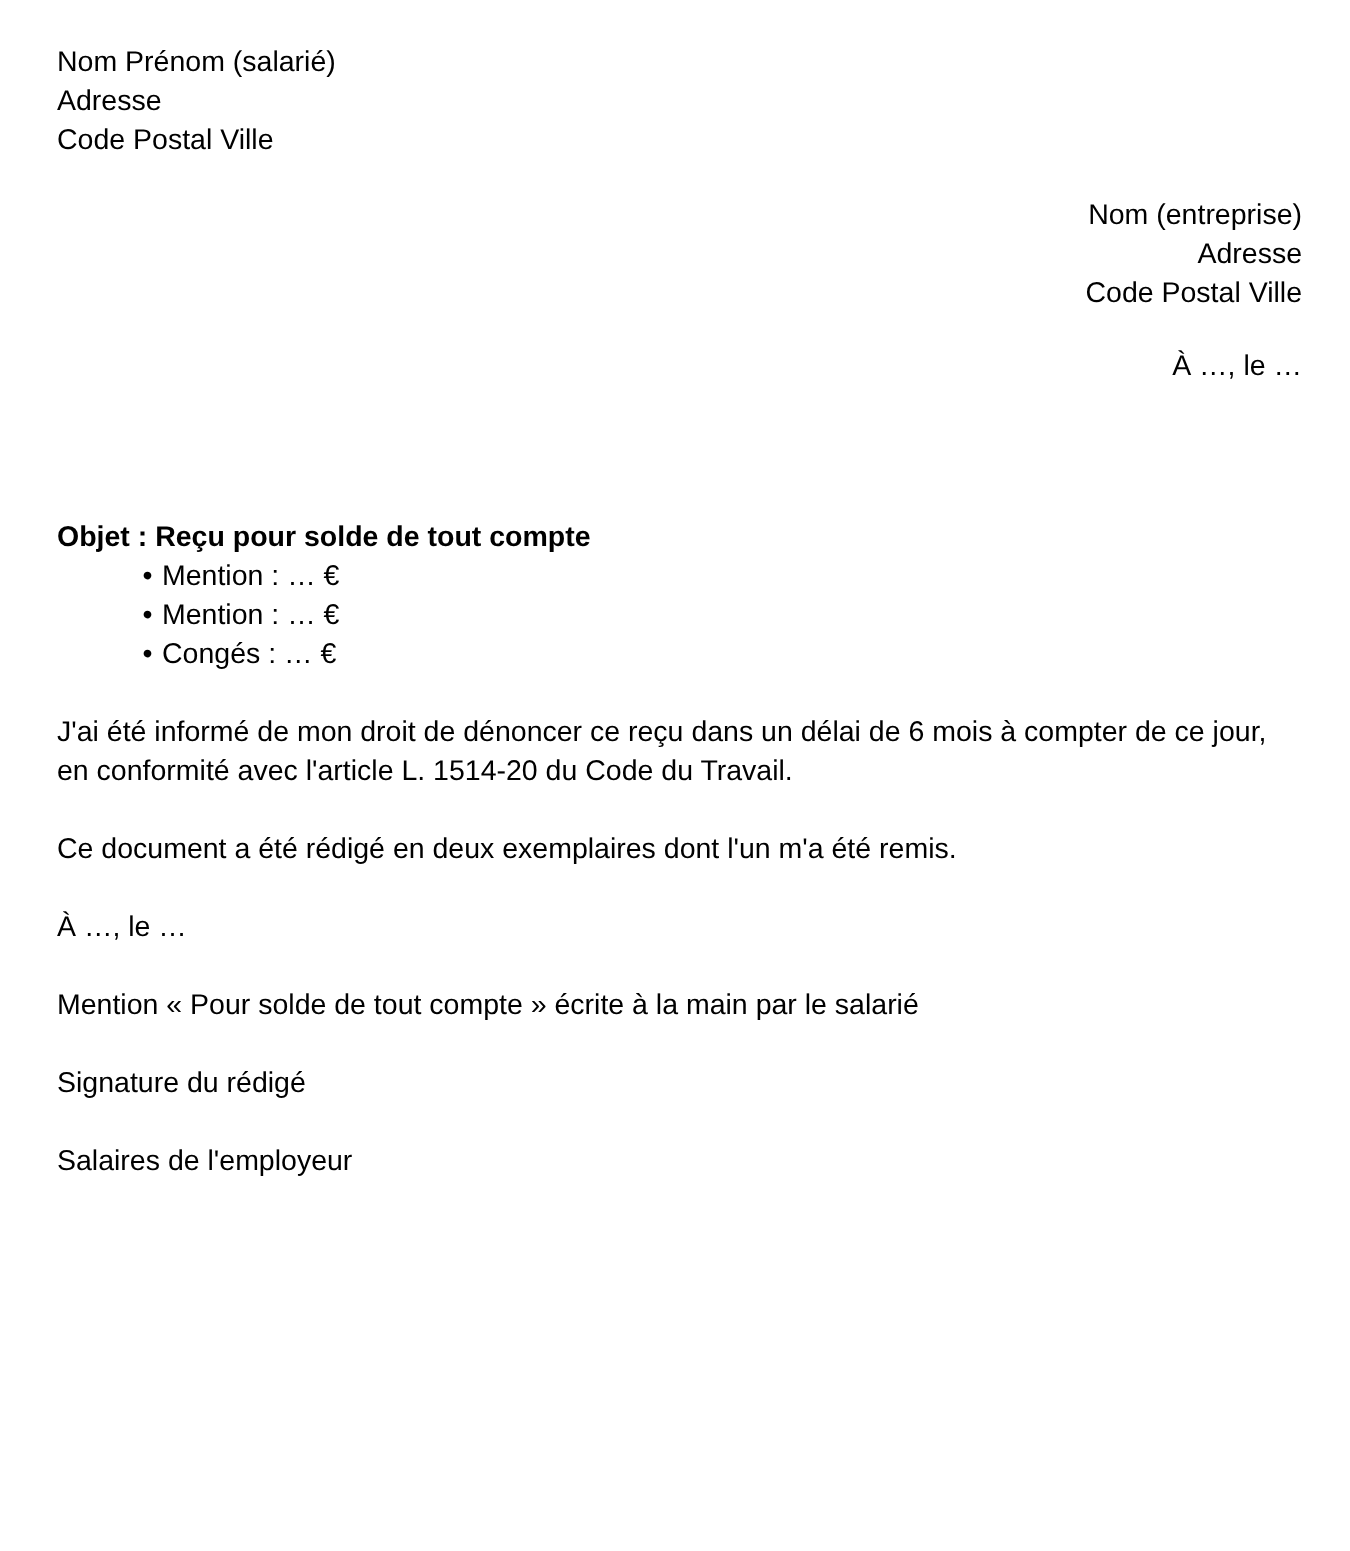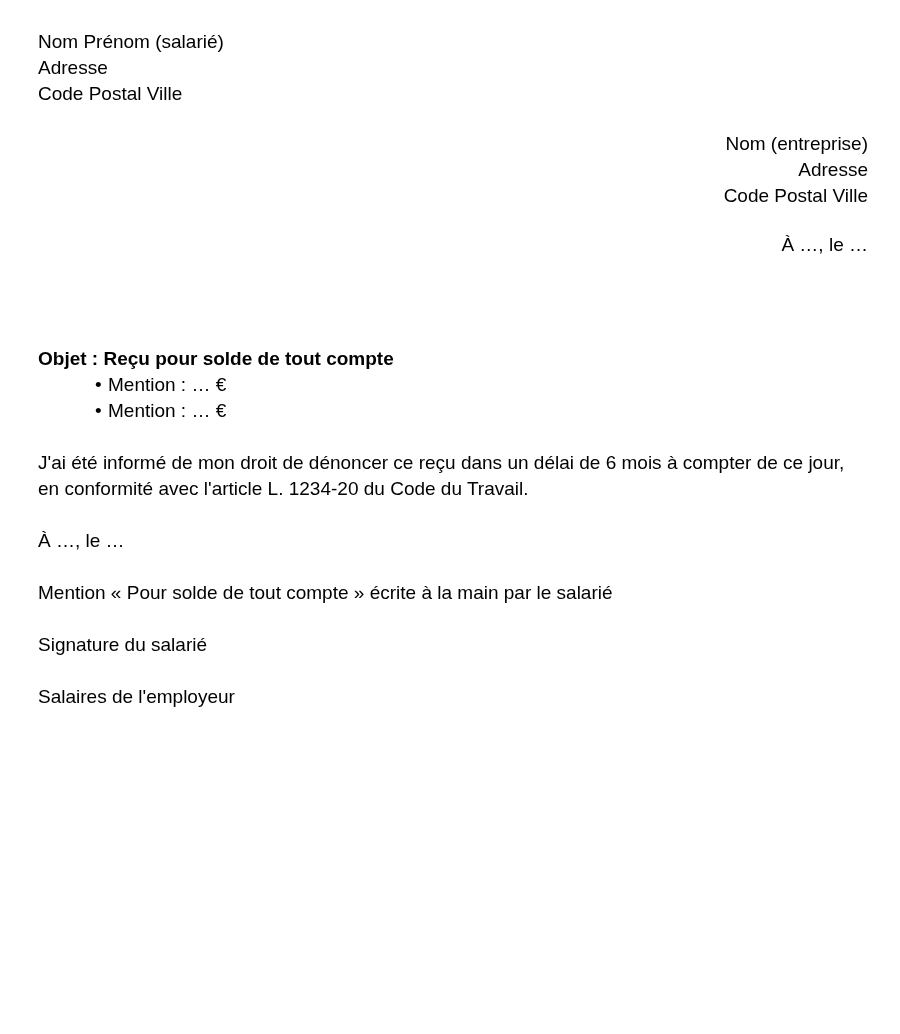--- a/index.html
+++ b/index.html
@@ -76,27 +76,29 @@
 
   <div class="date-line-top">À …, le …</div>
 
   <p class="subject">Objet : Reçu pour solde de tout compte</p>
 
 
 
   <ul class="amounts">
     <li><span class="bullet">•</span><span>Mention : … €</span></li>
     <li><span class="bullet">•</span><span>Mention : … €</span></li>
+    <li><span class="bullet">•</span><span>Congés : … €</span></li>
   </ul>
 
 
-  <p>J'ai été informé de mon droit de dénoncer ce reçu dans un délai de 6 mois à compter de ce jour, en conformité avec l'article L. 1234-20 du Code du Travail.</p>
+  <p>J'ai été informé de mon droit de dénoncer ce reçu dans un délai de 6 mois à compter de ce jour, en conformité avec l'article L. 1514-20 du Code du Travail.</p>
 
+  <p>Ce document a été rédigé en deux exemplaires dont l'un m'a été remis.</p>
 
   <p>À …, le …</p>
 
   <p>Mention « Pour solde de tout compte » écrite à la main par le salarié</p>
 
-  <p>Signature du salarié</p>
+  <p>Signature du rédigé</p>
 
   <p>Salaires de l'employeur</p>
 
 </div>
 
 </body></html>

